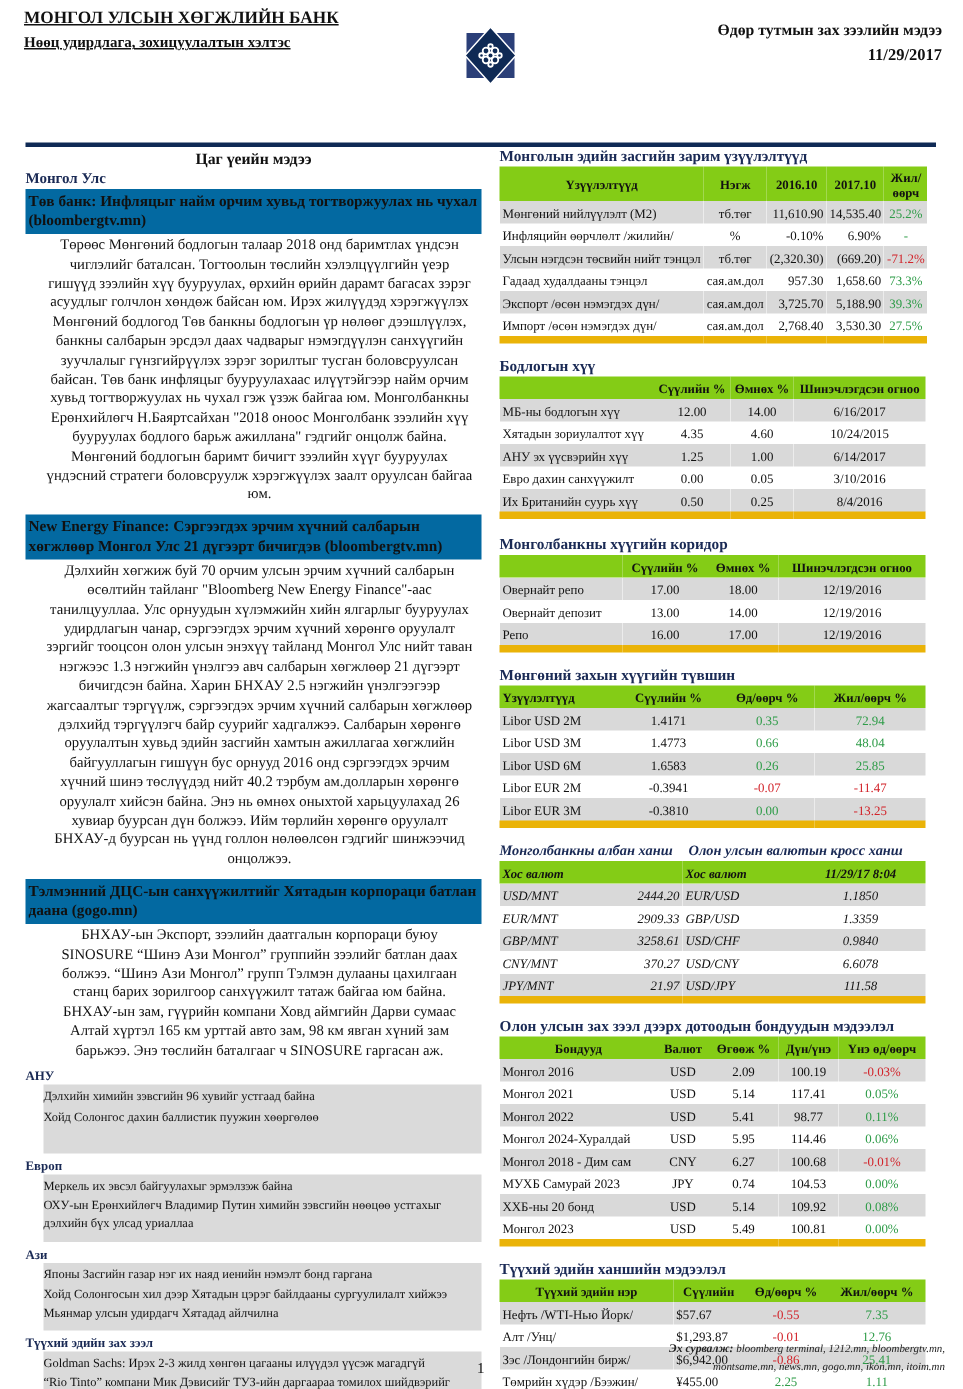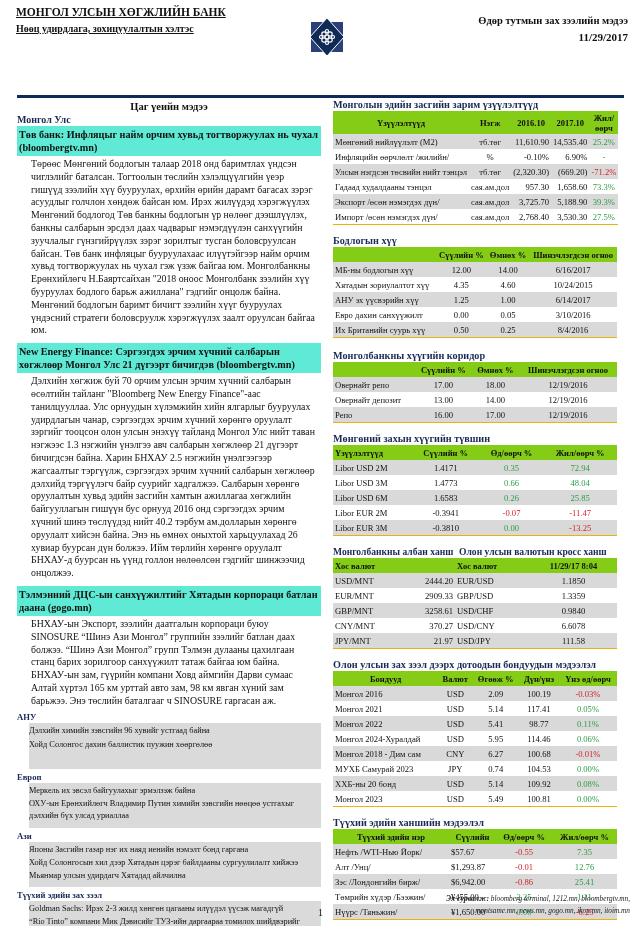--- a/index.html
+++ b/index.html
@@ -11,40 +11,40 @@
   .hdr-right .t1 { font-weight: bold; font-size: 10.5px; }
   .hdr-right .t2 { font-weight: bold; font-size: 11px; margin-top: 5px; }
   .logo { position: absolute; left: 309px; top: 17px; width: 36px; height: 40px; }
   .rule { position: absolute; left: 17px; top: 95px; width: 607px; height: 3px; background: #0f2a55; }
 
   .left { position: absolute; left: 17px; top: 99px; width: 304px; }
   .right { position: absolute; left: 333px; top: 99px; width: 284px; }
 
   .sec-title { text-align: center; font-weight: bold; font-size: 10.5px; margin: 2px 0 2px; }
   .region { font-weight: bold; font-size: 10px; color: #1a2a55; margin: 2px 0 1px; }
-  .art-head { background: #5eead4; font-weight: bold; font-size: 10.2px; padding: 2px 2px; line-height: 13px; }
-  .art-body { font-size: 9.8px; line-height: 12.8px; padding: 2px 6px 6px 14px; text-align: left; font-family: Liberation Serif, serif; }
+  .art-head { background: #0369a1; font-weight: bold; font-size: 10.2px; padding: 2px 2px; line-height: 13px; }
+  .art-body { font-size: 9.8px; line-height: 12.8px; padding: 2px 6px 6px 14px; text-align: center; font-family: Liberation Serif, serif; }
   .brief-box { background: #dadada; margin-left: 12px; padding: 2px 0 4px; font-size: 8.3px; line-height: 12.2px; }
   .brief-box div { padding: 0 0 1px; }
   .brief-region { font-weight: bold; font-size: 8.6px; color: #1a2a55; margin: 3px 0 1px; }
 
   .tbl-title { font-weight: bold; font-size: 10.2px; color: #1a2a55; margin: 6px 0 1px; }
   table { border-collapse: collapse; width: 284px; font-size: 8.6px; }
   th { background: #84cc16; font-weight: bold; font-size: 8.5px; padding: 1.5px 2px; height: 12px; }
   td { padding: 1.5px 2px; height: 12px; white-space: nowrap; overflow: hidden; }
   tr.odd td { background: #d9d9d9; }
   tr.even td { background: #ffffff; }
-  tbody tr:last-child td { border-bottom: 1px solid #eab308; }
+  tbody tr:last-child td { border-bottom: 5px solid #eab308; }
   .c { text-align: center; }
   .r { text-align: right; }
   .l { text-align: left; }
   .pos { color: #2e9c48; }
   .neg { color: #d2232a; }
 
-  .fx-wrap { display: flex; width: 284px; }
+  .fx-wrap { display: flex; width: 284px; font-style: italic; }
   .fx-wrap table { width: auto; }
 
   .footer-page { position: absolute; left: 318px; top: 907px; font-size: 10px; }
   .footer-src { position: absolute; right: 12px; top: 893px; text-align: right; font-size: 7.3px; font-style: italic; line-height: 12px; color: #222; }
   .footer-src b { font-size: 7.8px; }
 </style>
 </head>
 <body>
 
 <div class="hdr-left">

